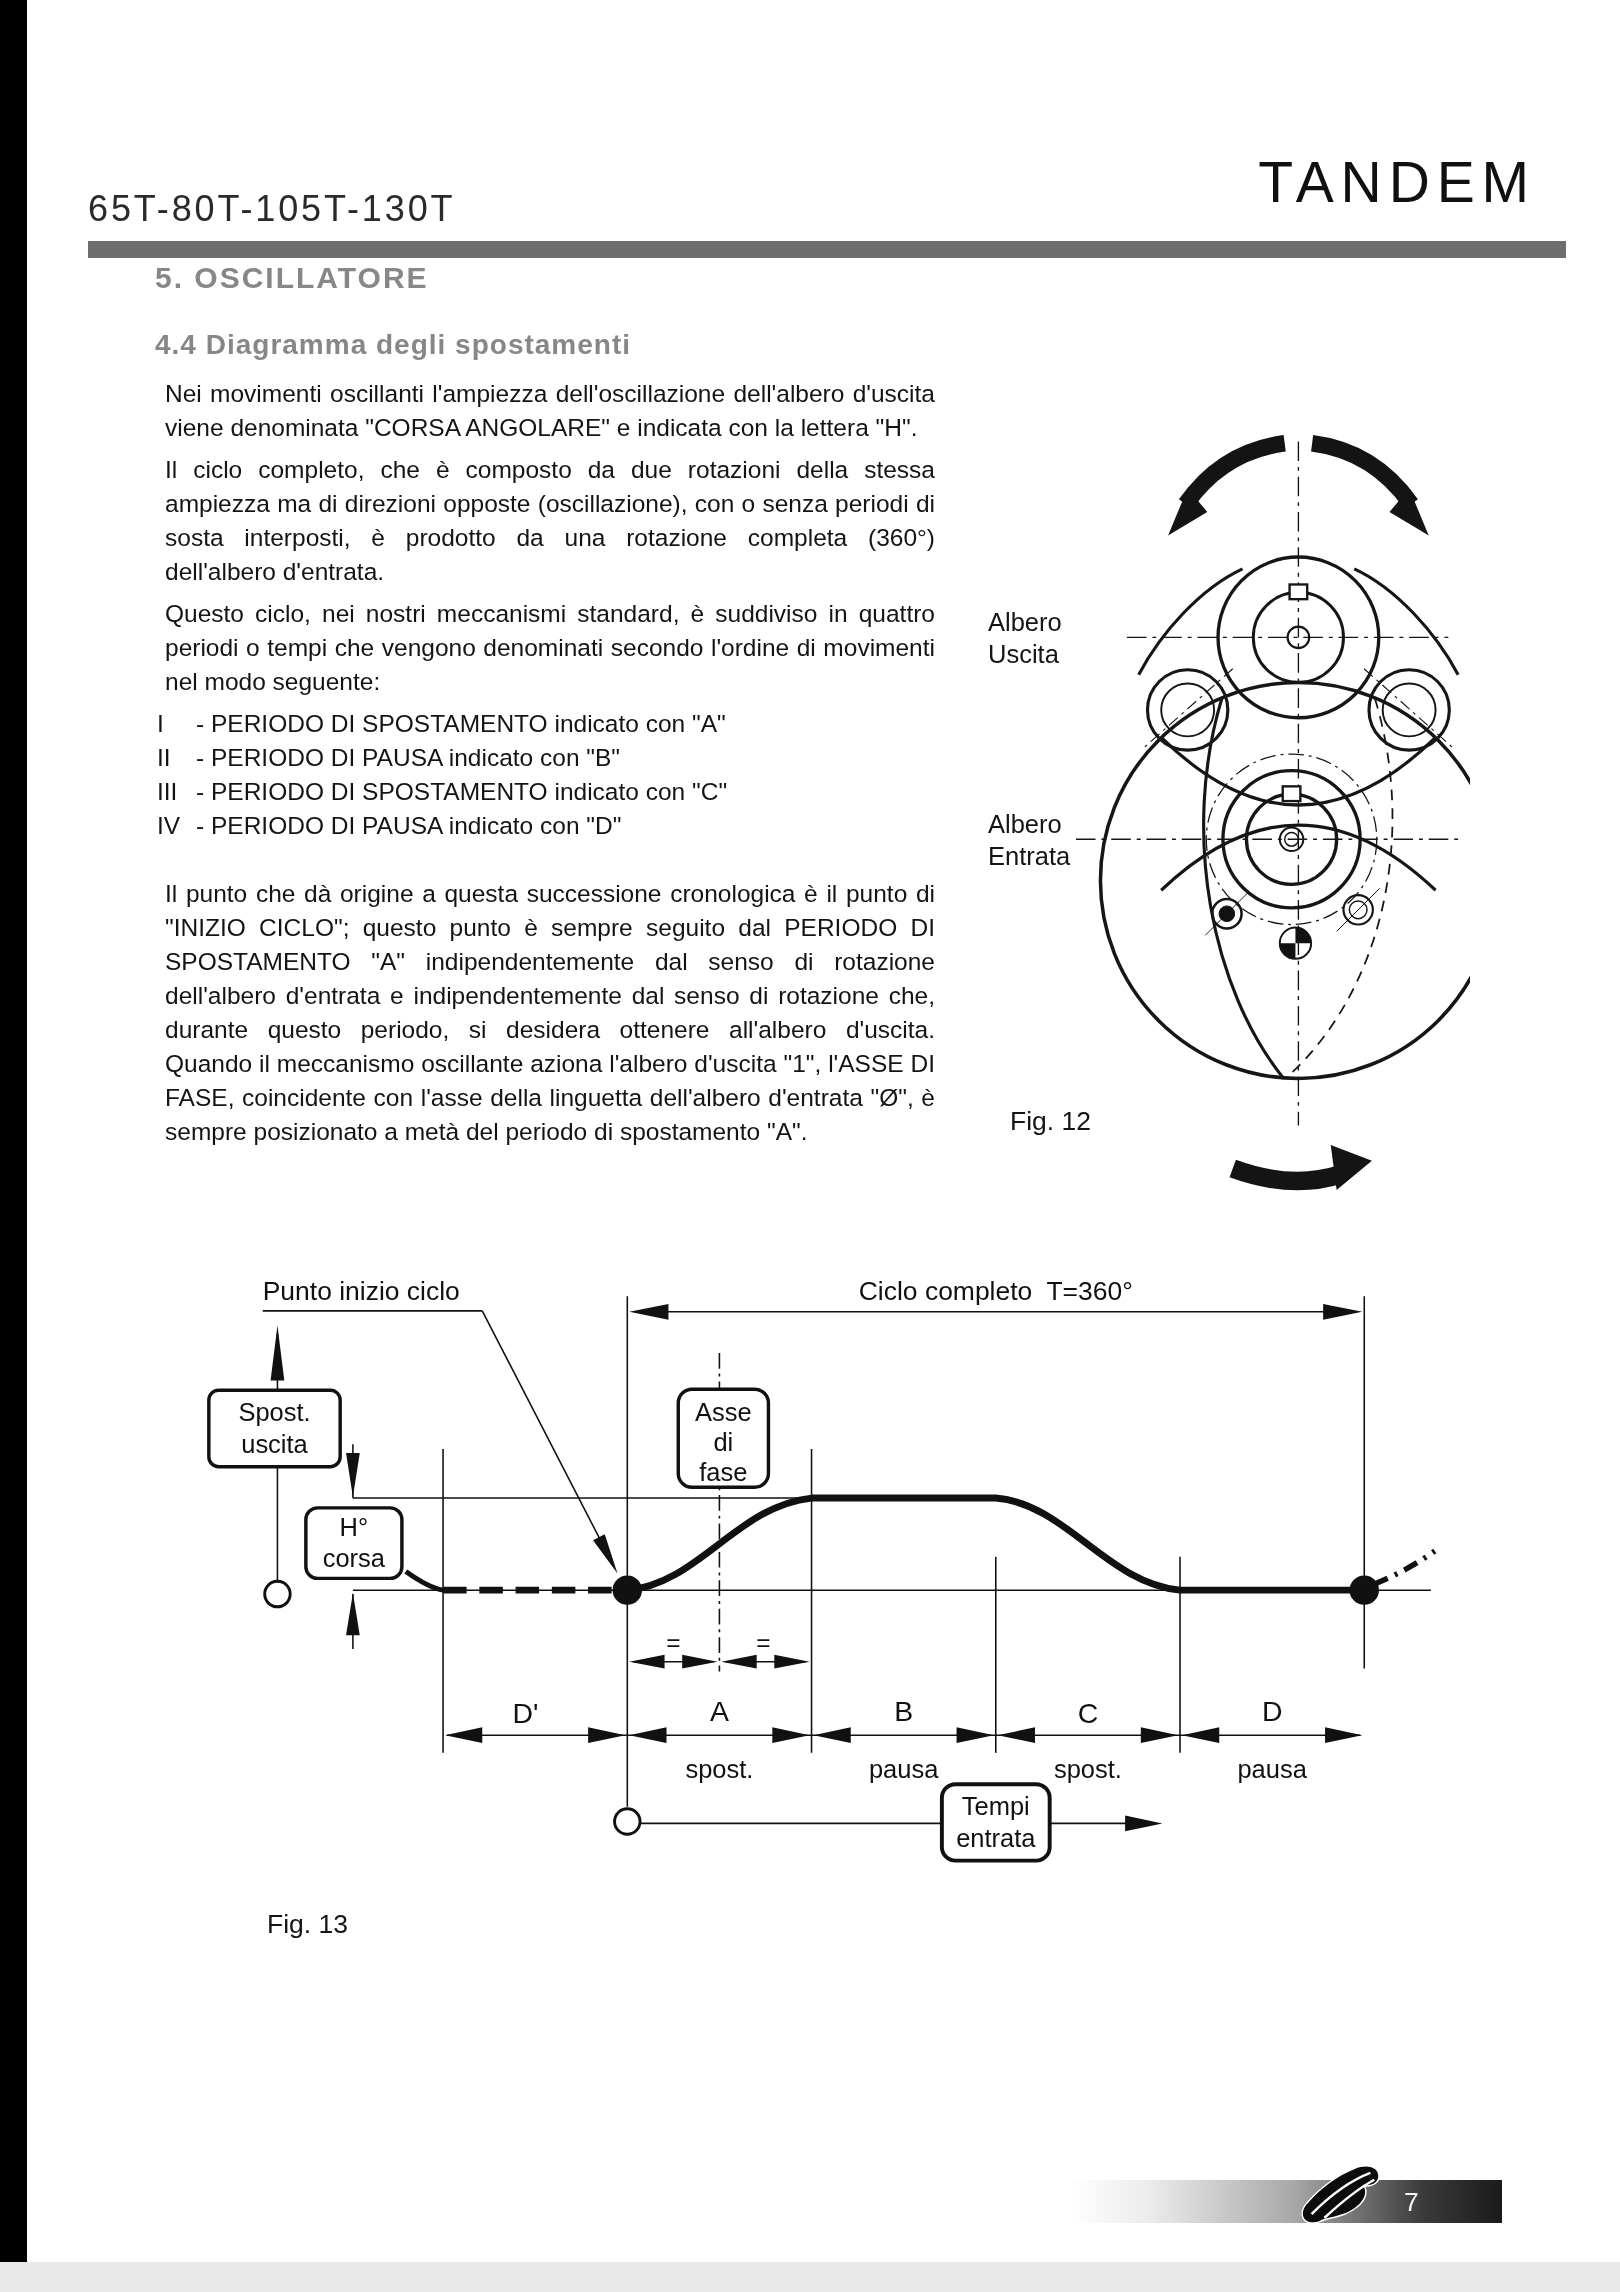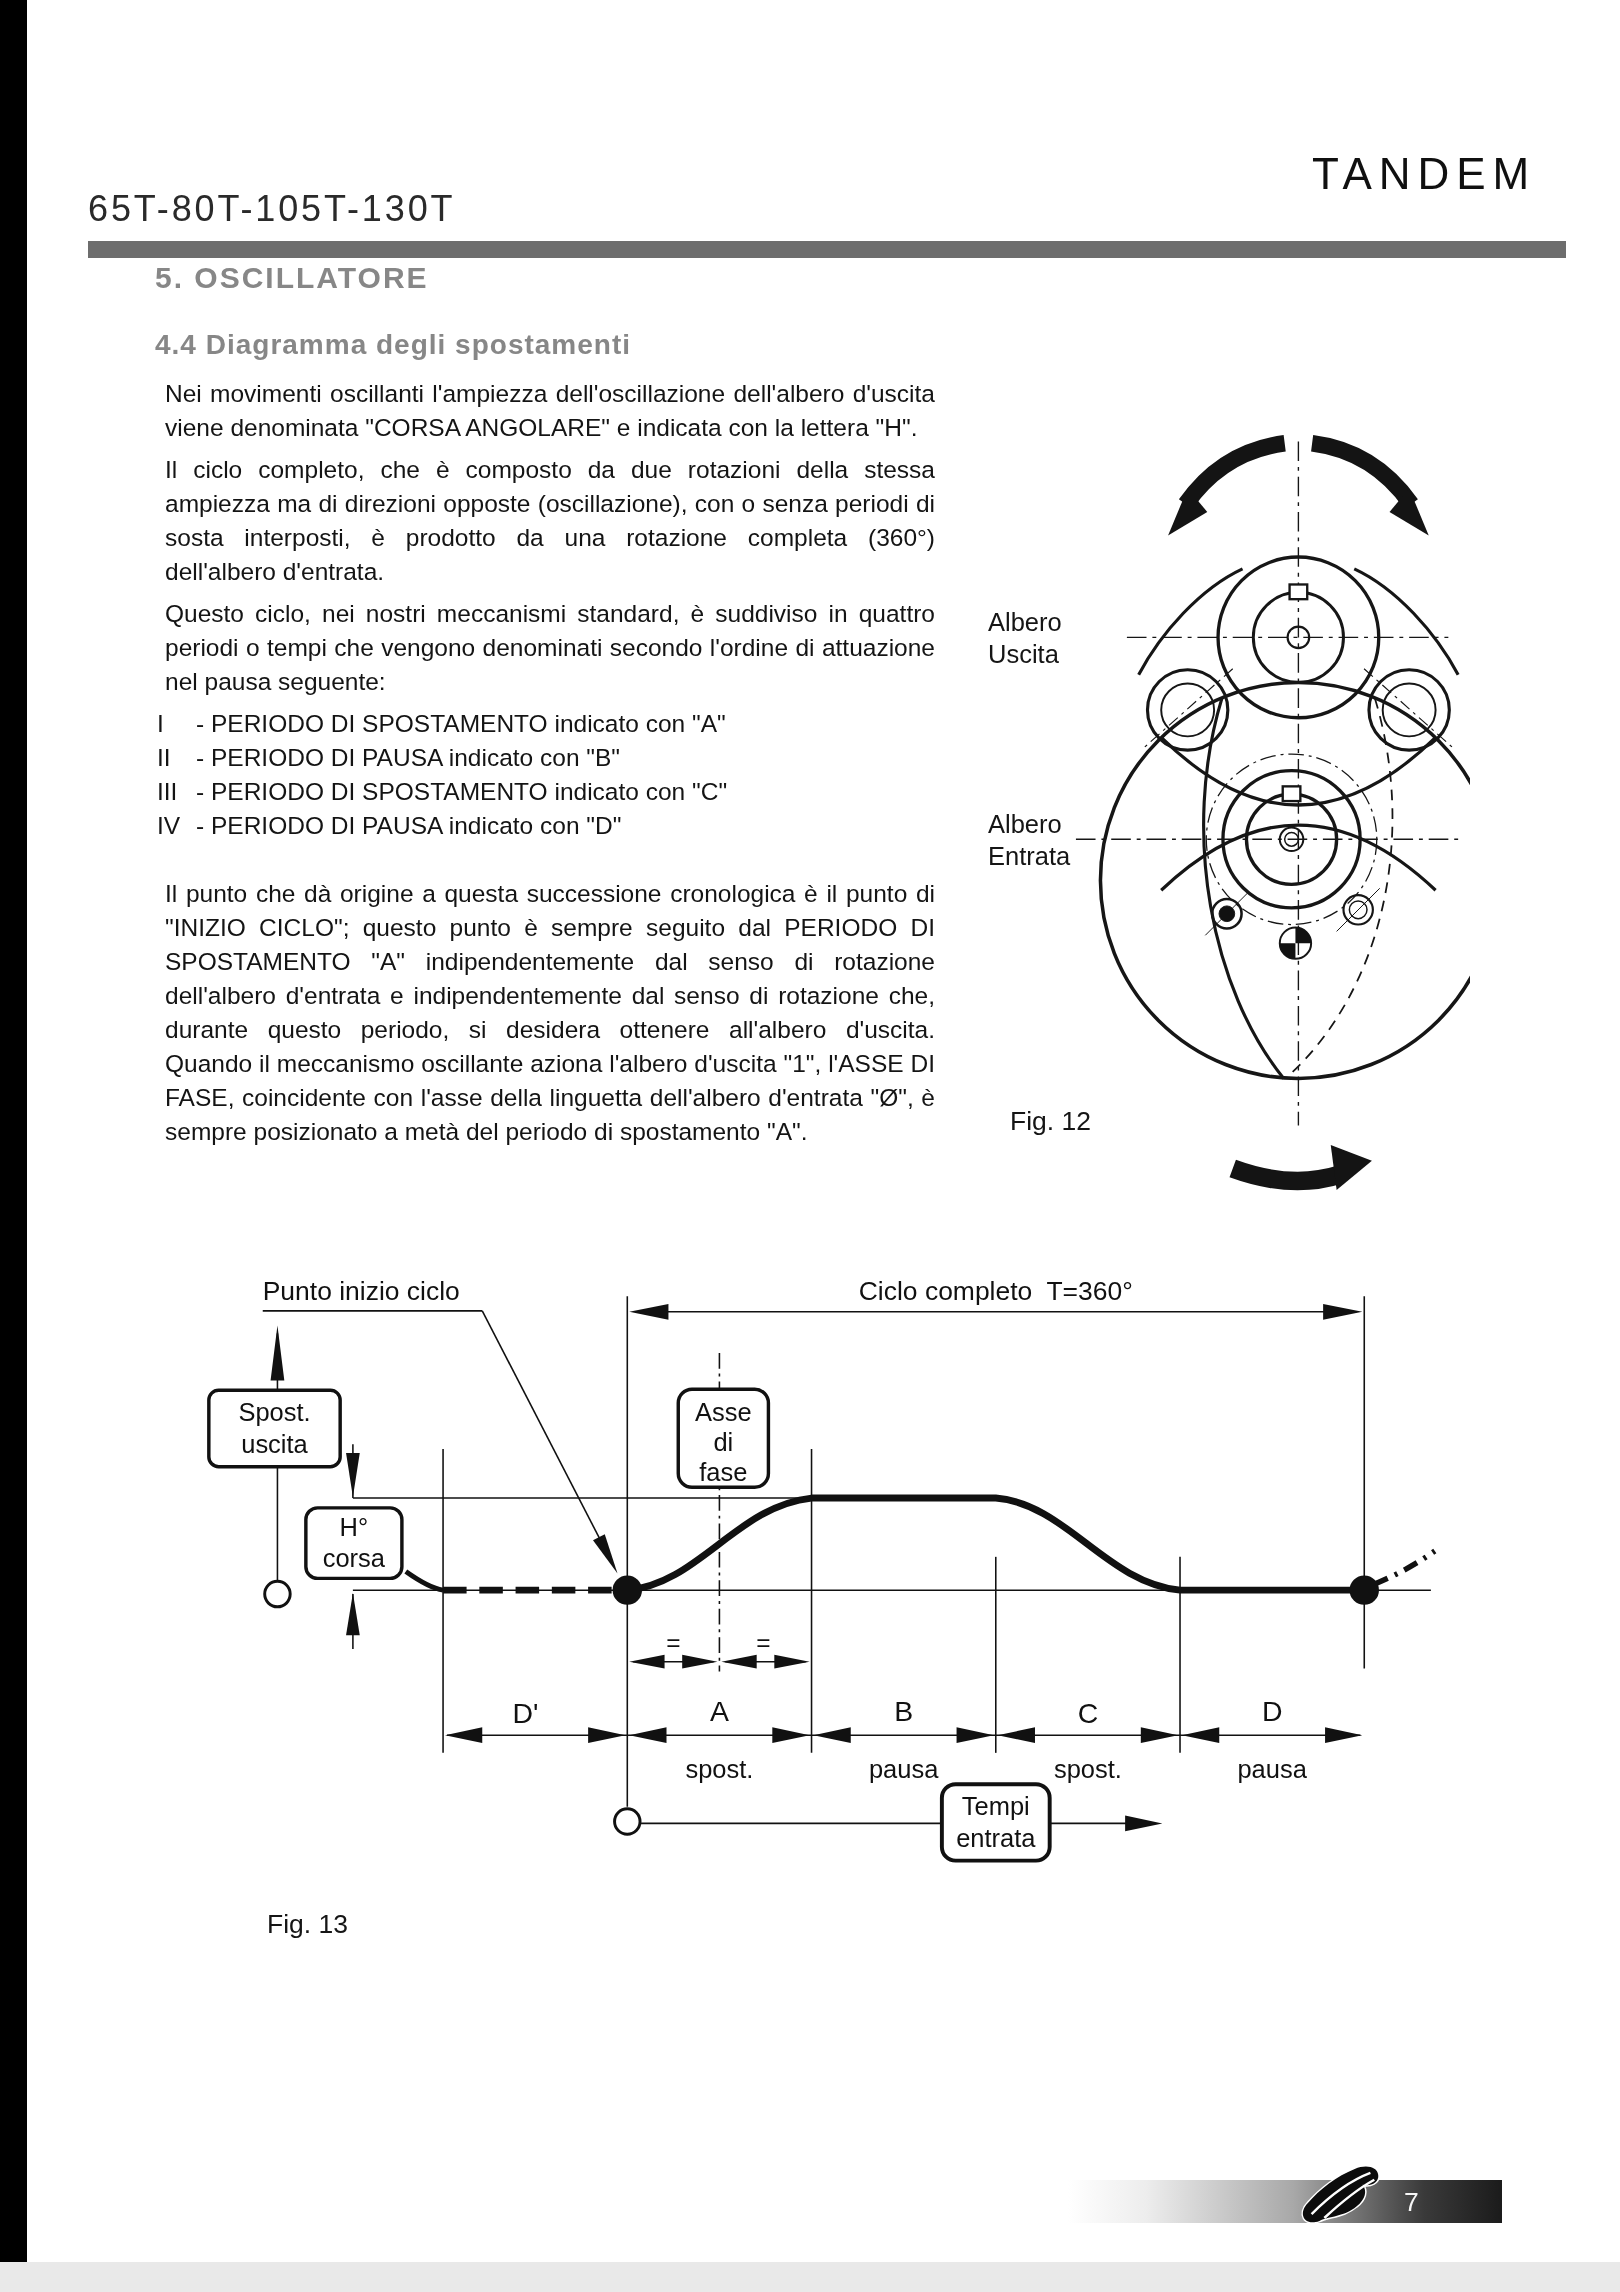--- a/index.html
+++ b/index.html
@@ -1,21 +1,21 @@
 <!DOCTYPE html>
 <html><head>
 <meta charset="utf-8">
 <style>
   html,body{margin:0;padding:0;background:#e9e9e9;}
   #page{position:relative;width:1620px;height:2262px;background:#ffffff;overflow:hidden;
         font-family:"Liberation Sans",sans-serif;color:#141414;}
   .abs{position:absolute;}
   #left-strip{left:0;top:0;width:26.5px;height:2293px;background:#000;}
   #model-range{left:88px;top:188px;font-size:36px;letter-spacing:2.9px;color:#2a2a2a;font-weight:400;}
-  #brand{right:84px;top:149px;font-size:44px;letter-spacing:6.9px;color:#101010;font-weight:400;}
+  #brand{right:84px;top:149px;font-size:57px;letter-spacing:6.9px;color:#101010;font-weight:400;}
   #header-bar{left:88px;top:241px;width:1478px;height:16.7px;background:#6d6d6d;}
   #section-title{left:155px;top:261px;font-size:30px;font-weight:bold;letter-spacing:2px;color:#878787;}
   #subsection-title{left:155px;top:329px;font-size:28px;font-weight:bold;letter-spacing:1px;color:#878787;}
   #body-col{left:157px;top:369px;width:786px;font-size:24.5px;line-height:34px;text-align:justify;}
   #body-col p{margin:8px;}
   .list-row{display:flex;text-align:left;}
   .list-num{width:39px;flex:none;}
   #final-para{margin-top:34px !important;}
   .fig-label{font-size:25.5px;line-height:32px;color:#151515;}
   .fig-caption{font-size:26.5px;color:#151515;text-align:right;}
@@ -34,21 +34,21 @@
   <div id="model-range" class="abs">65T-80T-105T-130T</div>
   <div id="brand" class="abs">TANDEM</div>
   <div id="header-bar" class="abs"></div>
 
   <div id="section-title" class="abs">5. OSCILLATORE</div>
   <div id="subsection-title" class="abs">4.4 Diagramma degli spostamenti</div>
 
   <div id="body-col" class="abs">
     <p>Nei movimenti oscillanti l'ampiezza dell'oscillazione dell'albero d'uscita viene denominata "CORSA ANGOLARE" e indicata con la lettera "H".</p>
     <p>Il ciclo completo, che è composto da due rotazioni della stessa ampiezza ma di direzioni opposte (oscillazione), con o senza periodi di sosta interposti, è prodotto da una rotazione completa (360°) dell'albero d'entrata.</p>
-    <p>Questo ciclo, nei nostri meccanismi standard, è suddiviso in quattro periodi o tempi che vengono denominati secondo l'ordine di attuazione nel pausa seguente:</p>
+    <p>Questo ciclo, nei nostri meccanismi standard, è suddiviso in quattro periodi o tempi che vengono denominati secondo l'ordine di movimenti nel modo seguente:</p>
     <div class="list-row">
       <span class="list-num">I</span>
       <span>- PERIODO DI SPOSTAMENTO indicato con "A"</span>
     </div>
     <div class="list-row">
       <span class="list-num">II</span>
       <span>- PERIODO DI PAUSA indicato con "B"</span>
     </div>
     <div class="list-row">
       <span class="list-num">III</span>

